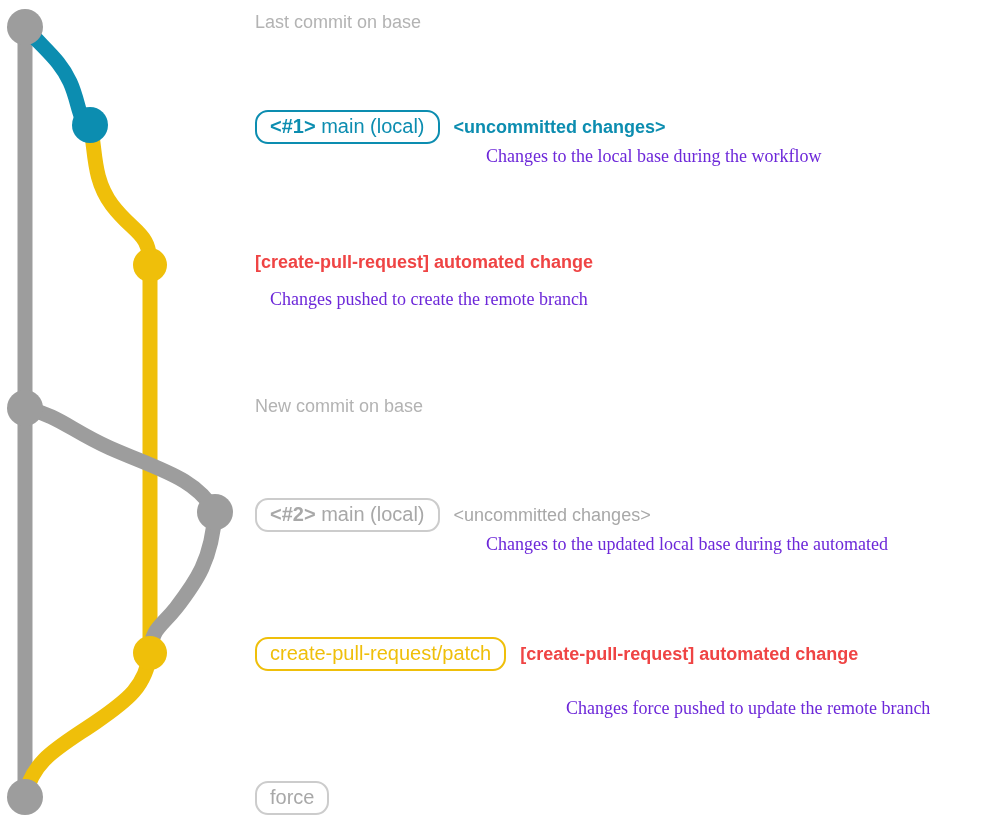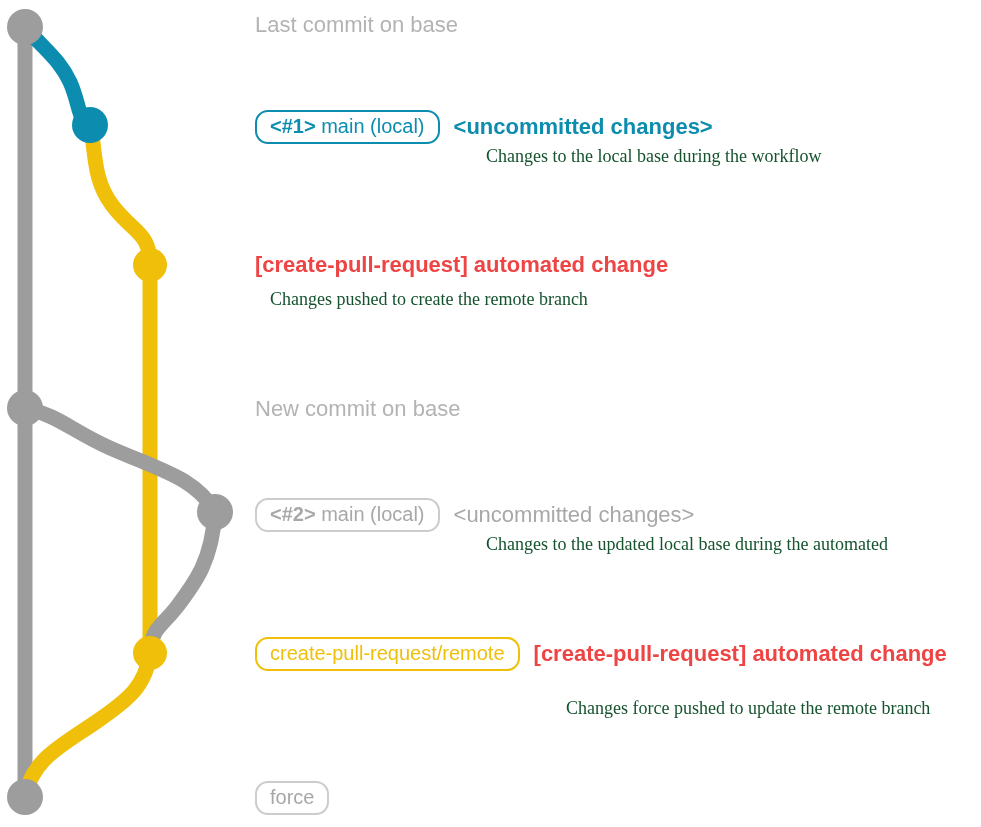--- a/index.html
+++ b/index.html
@@ -49,34 +49,34 @@
   }
   .pill .nm {
     font-weight: normal;
   }
   .pill.teal  { color: #0c8db0; }
   .pill.gray  { color: #a8a8a8; border-color: #cccccc; }
   .pill.yellow{ color: #efbf0a; }
 
   
   .title {
-    font-size: 22px;
+    font-size: 18px;
     line-height: 1.15;
   }
   .title.teal   { color: #0c8db0; font-weight: bold; }
   .title.yellow { color: #ef4444; font-weight: bold; }
   .title.gray   { color: #a8a8a8; font-weight: normal; }
   .title.graylight { color: #b3b3b3; font-weight: normal; }
 
   
   .desc {
     position: absolute;
     font-family: "Liberation Serif", serif;
     font-size: 18px;
-    color: #14532d;
+    color: #6d28d9;
     white-space: nowrap;
   }
 
   .gapl { margin-left: 14px; }
 </style>
 </head>
 <body>
 
 <svg id="graph" viewBox="0 0 981 827" width="981" height="827" xmlns="http://www.w3.org/2000/svg">
 
@@ -131,21 +131,21 @@
     <span class="num">&lt;#2&gt;</span>
       <span>&nbsp;</span>
       <span class="nm">main (local)</span>
   </span>
   <span class="title gray gapl">&lt;uncommitted changes&gt;</span>
 </div>
 <div class="desc" style="left:486px; top:534px;">Changes to the updated local base during the automated</div>
 
 <div class="row" style="left:255px; top:637px;">
   <span class="pill yellow">
-    <span class="nm">create-pull-request/remote</span>
+    <span class="nm">create-pull-request/patch</span>
   </span>
   <span class="title yellow gapl">[create-pull-request] automated change</span>
 </div>
 <div class="desc" style="left:566px; top:689px;margin-top:9px;">Changes force pushed to update the remote branch</div>
 
 <div class="row" style="left:255px; top:781px;">
   <span class="pill gray">
     <span class="nm">force</span>
   </span>
 </div>

